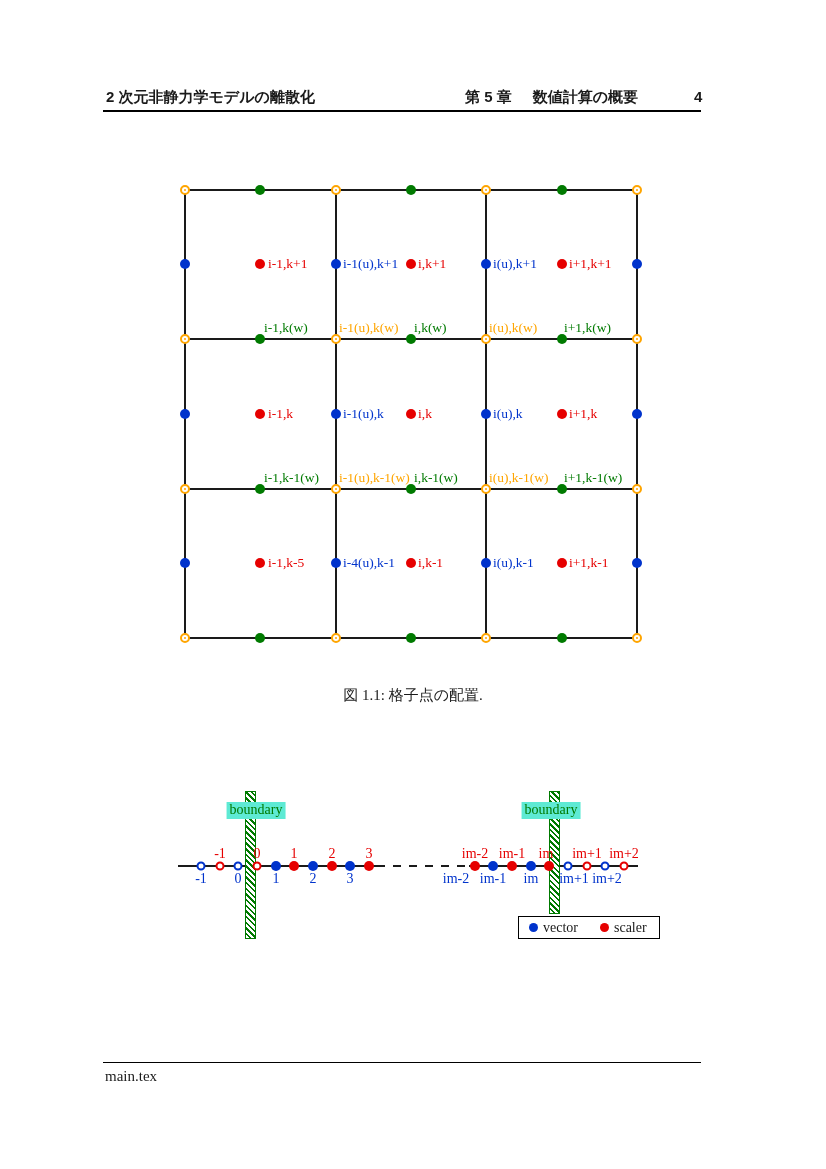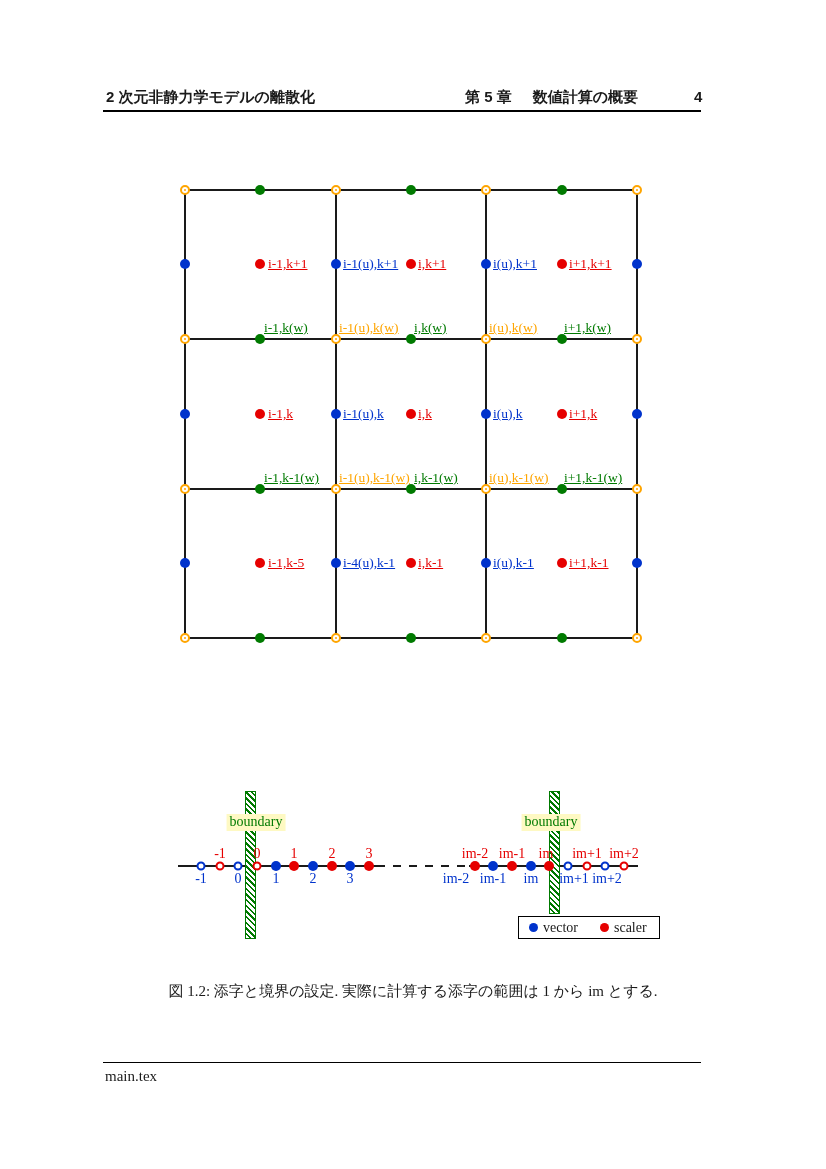--- a/index.html
+++ b/index.html
@@ -19,31 +19,31 @@
   .gl{position:absolute;background:var(--ink);z-index:1;}
   .dot{position:absolute;border-radius:50%;transform:translate(-50%,-50%);z-index:3;}
   .d10{width:10px;height:10px;}
   .bg-red{background:var(--red);} .bg-blue{background:var(--blue);} .bg-green{background:var(--green);}
   .ring{width:6px;height:6px;border:2.5px solid var(--orange);background:#fff;}
   .ring::after{content:"";position:absolute;left:50%;top:50%;width:2px;height:2px;
                margin:-1px 0 0 -1px;border-radius:50%;background:var(--orange);}
   .odot-b{width:5px;height:5px;border:2.2px solid var(--blue);background:#fff;}
   .odot-r{width:5px;height:5px;border:2.2px solid var(--red);background:#fff;}
   .glab{position:absolute;font:13.5px/1.2 "Liberation Serif","DejaVu Serif",serif;
-        white-space:nowrap;z-index:4;text-decoration:underline;}
+        white-space:nowrap;z-index:4;}
   .c-red{color:var(--red);} .c-blue{color:var(--blue);} .c-green{color:var(--green);} .c-orange{color:var(--orange);}
   
   .axseg{position:absolute;top:865px;height:2px;background:var(--ink);z-index:1;}
   .axdash{background:repeating-linear-gradient(90deg,var(--ink) 0 8px,transparent 8px 16px);}
   .num{position:absolute;transform:translateX(-50%);font:14px/1.1 "Liberation Serif","DejaVu Serif",serif;
        white-space:nowrap;z-index:4;}
   .bbar{position:absolute;width:9px;border:1.5px solid var(--green);z-index:2;
         background:repeating-linear-gradient(45deg,#fff 0 2.2px,var(--green) 2.2px 4px);}
   .blab{position:absolute;transform:translateX(-50%);font:14px/1.2 "Liberation Serif","DejaVu Serif",serif;
-        color:var(--green);background:#fef9c3;padding:0 3px;z-index:4;white-space:nowrap;margin-top:12px;}
+        color:var(--green);background:#5eead4;padding:0 3px;z-index:4;white-space:nowrap;}
   .legend{position:absolute;left:518px;top:916px;width:130px;height:21px;border:1.5px solid #000;
           background:#fff;display:flex;align-items:center;padding-left:10px;z-index:4;
           font:14px/1 "Liberation Serif","DejaVu Serif",serif;}
   .ldot{display:inline-block;width:9px;height:9px;border-radius:50%;margin-right:5px;}
 </style>
 </head>
 <body>
 
 <div class="page">
 
@@ -142,20 +142,21 @@
     <span class="glab c-orange" style="left:489px;top:470px">i(u),k-1(w)</span>
     <span class="glab c-green" style="left:564px;top:470px">i+1,k-1(w)</span>
 
     <span class="glab c-red" style="left:268px;top:555px">i-1,k-5</span>
     <span class="glab c-blue" style="left:343px;top:555px">i-4(u),k-1</span>
     <span class="glab c-red" style="left:418px;top:555px">i,k-1</span>
     <span class="glab c-blue" style="left:493px;top:555px">i(u),k-1</span>
     <span class="glab c-red" style="left:569px;top:555px">i+1,k-1</span>
   </div>
 
+  <div class="caption" style="top:686px">図 1.1: 格子点の配置.</div>
 
   <div>
 
     <div class="axseg" style="left:178px;width:199px"></div>
     <div class="axseg axdash" style="left:377px;width:92px"></div>
     <div class="axseg" style="left:469px;width:169px"></div>
 
     <div class="bbar" style="left:245px;top:791px;height:146px"></div>
     <div class="bbar" style="left:549px;top:791px;height:121px"></div>
     <span class="blab" style="left:256px;top:802px">boundary</span>
@@ -204,18 +205,17 @@
     <span class="num c-blue" style="left:607px;top:871px">im+2</span>
 
     <div class="legend">
       <span class="ldot bg-blue"></span>
       <span>vector</span>
       <span class="ldot bg-red" style="margin-left:22px"></span>
       <span>scaler</span>
     </div>
   </div>
 
-  <div class="caption" style="top:982px">図 1.2: 添字と境界の設定. 実際に計算する添字の範囲は 1 から im とする.</div>
 
   <div class="rule" style="top:1062px;height:1.2px"></div>
   <div class="ft" style="left:105px;top:1067px">main.tex</div>
 
 </div>
 
 </body></html>

